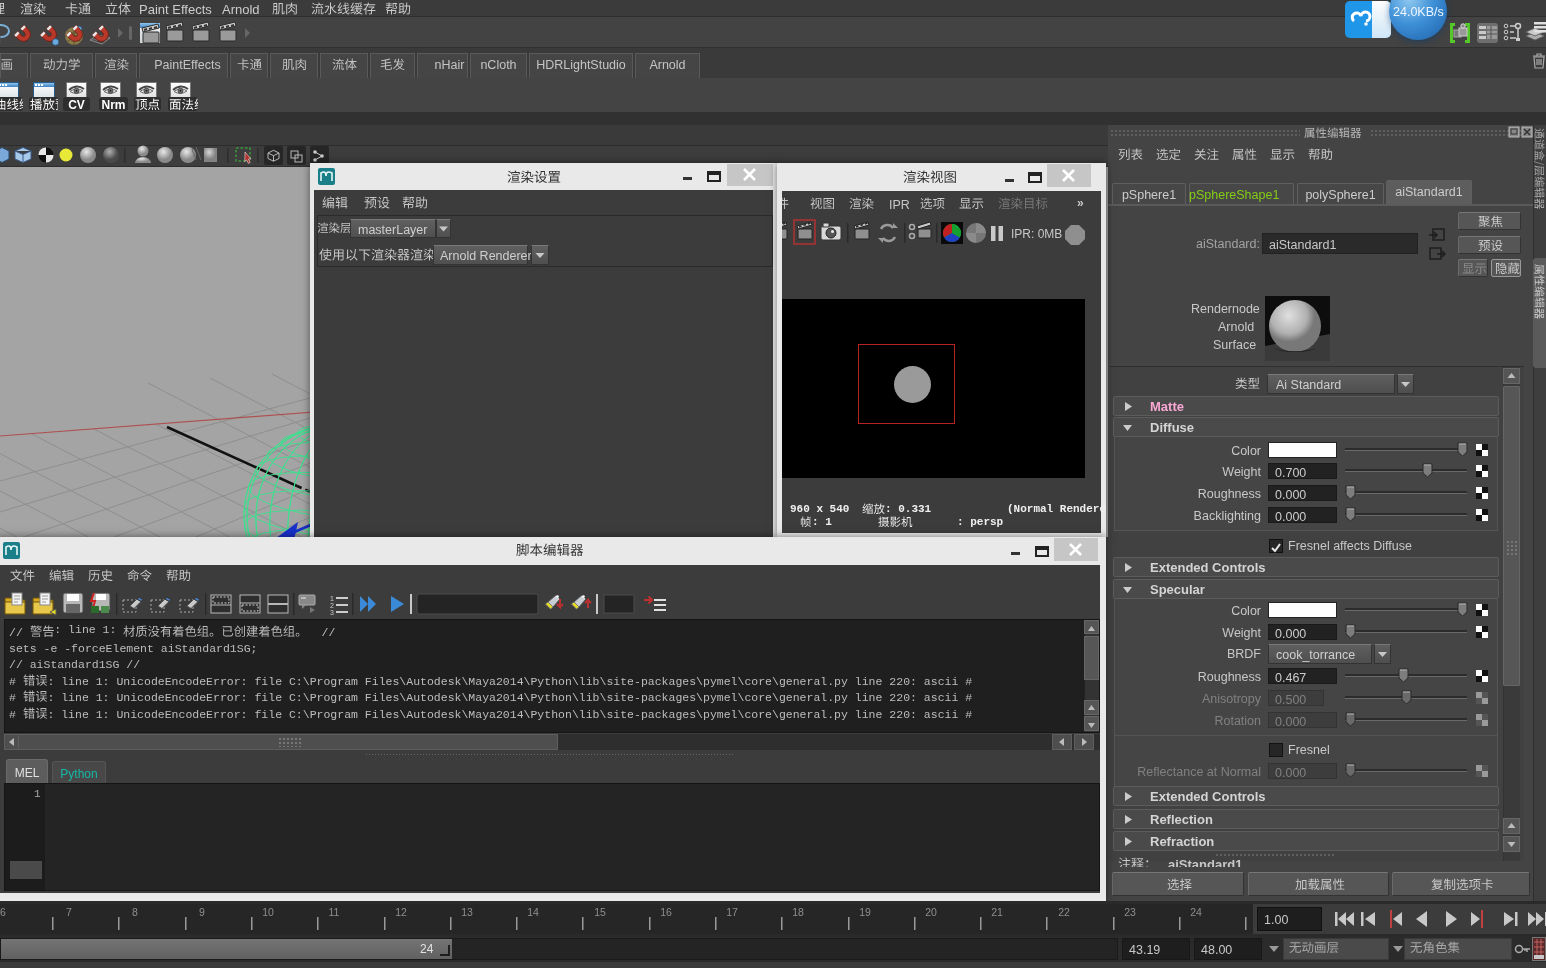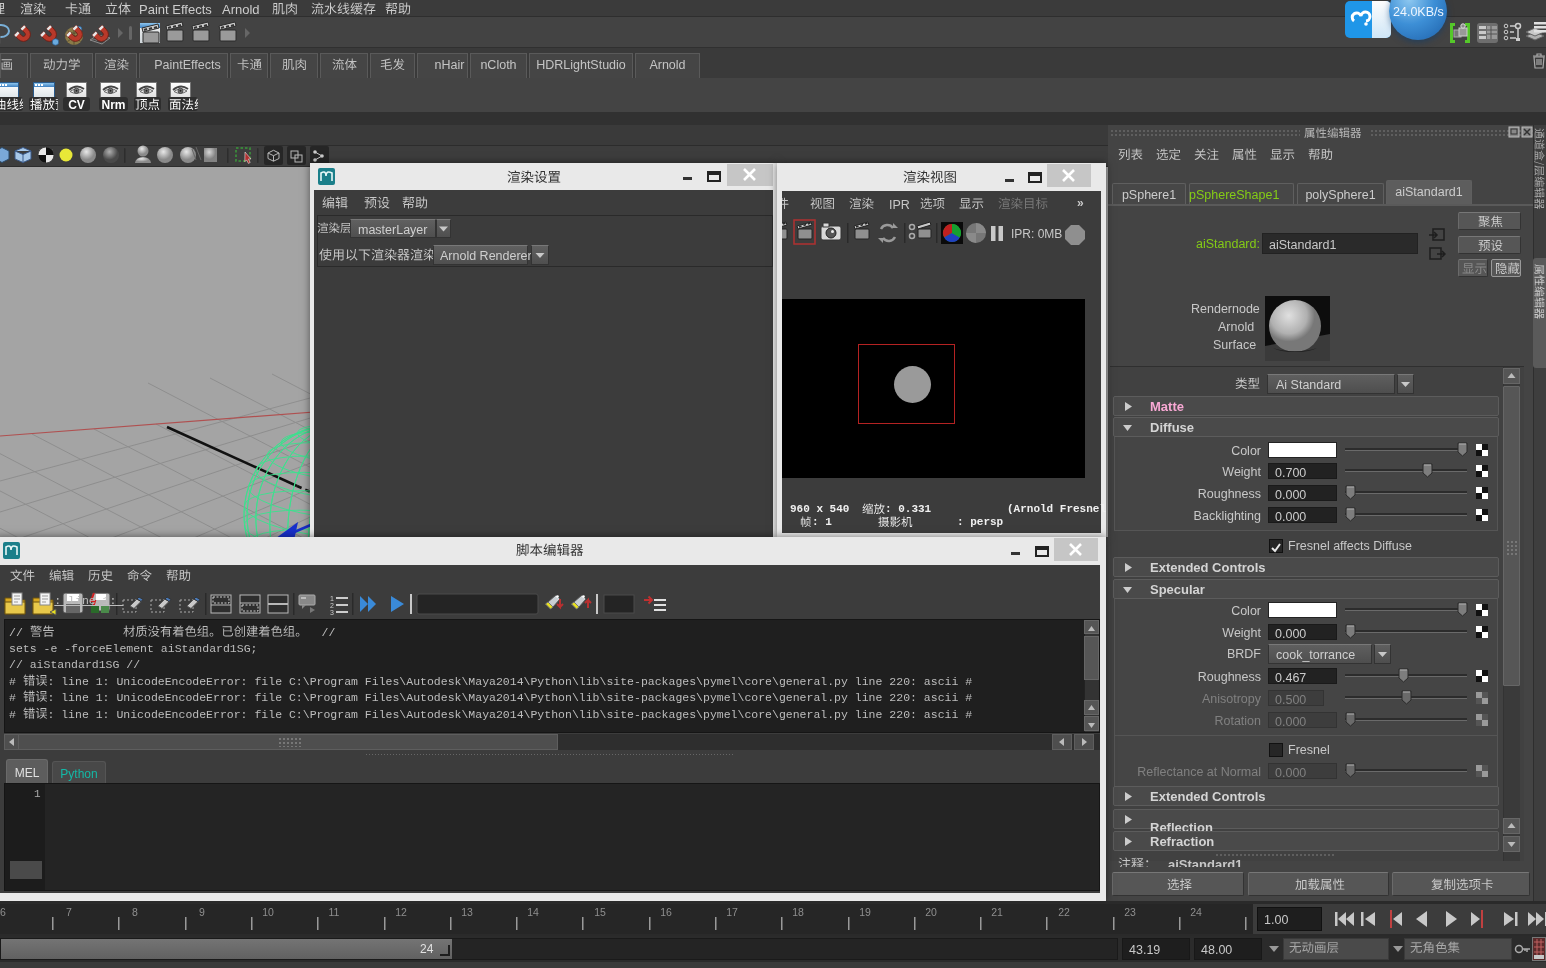--- a/index.html
+++ b/index.html
@@ -476,21 +476,21 @@
     </svg>
 <div style="position:absolute;left:1108.0px;top:204.0px;width:425.0px;height:2.0px;background:#5a5a5a"></div>
 <div style="position:absolute;left:1112.0px;top:183.0px;width:74.0px;height:21.0px;background:#474747;border:1px solid #5f5f5f;border-bottom:none;border-radius:2px 2px 0 0"></div>
 <div style="position:absolute;left:1112.0px;top:188.0px;width:74.0px;height:14.0px;text-align:center;font:12.5px 'Liberation Sans';color:#cccccc;line-height:14px">pSphere1</div>
 <div style="position:absolute;left:1189.0px;top:183.0px;width:105.0px;height:21.0px;background:#474747;border:1px solid #5f5f5f;border-bottom:none;border-radius:2px 2px 0 0"></div>
 <div style="position:absolute;left:1189.0px;top:188.0px;width:91px;height:14.0px;text-align:left;font:12.5px 'Liberation Sans';color:#84cc16;line-height:14px">pSphereShape1</div>
 <div style="position:absolute;left:1297.0px;top:183.0px;width:87.0px;height:21.0px;background:#474747;border:1px solid #5f5f5f;border-bottom:none;border-radius:2px 2px 0 0"></div>
 <div style="position:absolute;left:1297.0px;top:188.0px;width:87.0px;height:14.0px;text-align:center;font:12.5px 'Liberation Sans';color:#cccccc;line-height:14px">polySphere1</div>
 <div style="position:absolute;left:1386.0px;top:180.0px;width:86.0px;height:24.0px;background:#5d5d5d;border:1px solid #5f5f5f;border-bottom:none;border-radius:2px 2px 0 0"></div>
 <div style="position:absolute;left:1386.0px;top:185.0px;width:86.0px;height:14.0px;text-align:center;font:12.5px 'Liberation Sans';color:#cccccc;line-height:14px">aiStandard1</div>
-<span style="position:absolute;left:1196.0px;top:238.0px;font:normal 12.5px 'Liberation Sans',sans-serif;color:#84cc16;line-height:1;white-space:pre;letter-spacing:0;">aiStandard:</span>
+<span style="position:absolute;left:1196.0px;top:238.0px;font:normal 12.5px 'Liberation Sans',sans-serif;color:#a3a3a3;line-height:1;white-space:pre;letter-spacing:0;">aiStandard:</span>
 <div style="position:absolute;left:1262.0px;top:233.0px;width:156.0px;height:21.0px;background:#2a2a2a;border:1px solid #222">
       <span style="position:absolute;left:6px;top:4px;font:12.5px 'Liberation Sans';color:#c8c8c8;white-space:nowrap">aiStandard1</span>
     </div>
 <svg style="position:absolute;left:1428px;top:227px" width="18" height="34" viewBox="0 0 18 34">
       <rect x="5" y="2" width="11" height="11" fill="none" stroke="#1e1e1e" stroke-width="1.5"></rect>
       <path d="M1 8 h8 m-3 -3 l3 3 l-3 3" stroke="#1e1e1e" stroke-width="1.5" fill="none"></path>
       <rect x="2" y="21" width="11" height="11" fill="none" stroke="#1e1e1e" stroke-width="1.5"></rect>
       <path d="M9 27 h8 m-3 -3 l3 3 l-3 3" stroke="#1e1e1e" stroke-width="1.5" fill="none"></path>
     </svg>
 <div style="position:absolute;left:1458.0px;top:212.0px;width:63.0px;height:18.0px;background:#565656;border:1px solid #333;border-top-color:#777;border-left-color:#6a6a6a;border-radius:2px">
@@ -739,21 +739,21 @@
     </svg>
 <div style="position:absolute;left:1113.0px;top:786.0px;width:386.0px;height:20.0px;background:#4a4a4a;border:1px solid #5c5c5c;border-radius:2px"></div>
     <svg style="position:absolute;left:1118px;top:786px" width="20" height="20" viewBox="0 0 20 20">
       <path d="M7 6 l7 4.5 l-7 4.5 Z" fill="#cccccc"></path>
     </svg>
     <span style="position:absolute;left:1150.0px;top:789.5px;font:bold 13.0px 'Liberation Sans',sans-serif;color:#d4d4d4;line-height:1;white-space:pre;letter-spacing:0;">Extended Controls</span>
 <div style="position:absolute;left:1113.0px;top:809.0px;width:386.0px;height:20.0px;background:#4a4a4a;border:1px solid #5c5c5c;border-radius:2px"></div>
     <svg style="position:absolute;left:1118px;top:809px" width="20" height="20" viewBox="0 0 20 20">
       <path d="M7 6 l7 4.5 l-7 4.5 Z" fill="#cccccc"></path>
     </svg>
-    <span style="position:absolute;left:1150.0px;top:812.5px;font:bold 13.0px 'Liberation Sans',sans-serif;color:#d4d4d4;line-height:1;white-space:pre;letter-spacing:0;margin-top:8px;">Reflection</span>
+    <span style="position:absolute;left:1150.0px;top:812.5px;font:bold 13.0px 'Liberation Sans',sans-serif;color:#d4d4d4;line-height:1;white-space:pre;letter-spacing:0;">Reflection</span>
 <div style="position:absolute;left:1113.0px;top:831.0px;width:386.0px;height:20.0px;background:#4a4a4a;border:1px solid #5c5c5c;border-radius:2px"></div>
     <svg style="position:absolute;left:1118px;top:831px" width="20" height="20" viewBox="0 0 20 20">
       <path d="M7 6 l7 4.5 l-7 4.5 Z" fill="#cccccc"></path>
     </svg>
     <span style="position:absolute;left:1150.0px;top:834.5px;font:bold 13.0px 'Liberation Sans',sans-serif;color:#d4d4d4;line-height:1;white-space:pre;letter-spacing:0;">Refraction</span>
 <div style="position:absolute;left:1215.0px;top:852.0px;width:120.0px;height:5.0px;background-image:radial-gradient(#5f5f5f 1px,transparent 1.2px);background-size:4px 4px;background-position:0 1px"></div>
 <div style="position:absolute;left:1110.0px;top:857.0px;width:300.0px;height:10.0px;overflow:hidden">
       <svg style="position:absolute;height:13.0px;width:39.00px;left:8.0px;top:0.0px;" viewBox="0 -176 600 200" fill="#c8c8c8">
         <g transform="scale(1,-1)">
           <path transform="translate(0,0)" d="M19 155C32 149 48 139 57 132L65 145C57 151 40 160 27 166ZM8 99C21 93 37 84 45 78L54 90C45 96 29 105 17 111ZM14 -4 27 -14C39 5 53 30 63 51L52 61C41 38 25 12 14 -4ZM110 164C116 153 123 139 126 131L141 136C138 145 130 159 123 169ZM67 130V116H119V70H74V56H119V5H60V-10H192V5H135V56H180V70H135V116H188V130Z"></path>
@@ -1027,21 +1027,21 @@
 <div style="position:absolute;left:858.0px;top:344.0px;width:97.0px;height:80.0px;border:1px solid #b42222"></div>
 <div style="position:absolute;left:894px;top:366px;width:37px;height:37px;border-radius:50%;background:#9a9a9a"></div>
 <span style="position:absolute;left:790.0px;top:504.0px;font:bold 11.0px 'Liberation Mono',sans-serif;color:#f0f0f0;line-height:1;white-space:pre;letter-spacing:0;">960 x 540</span>
 <svg style="position:absolute;height:11.5px;width:23.00px;left:862.0px;top:503.0px;" viewBox="0 -176 400 200" fill="#f0f0f0">
       <g transform="scale(1,-1)">
         <path transform="translate(0,0)" d="M9 11 12 -4C29 3 51 11 71 19L69 32C46 24 24 15 9 11ZM13 85C15 86 20 87 42 89C34 77 27 66 23 62C18 55 13 50 9 49C11 46 13 39 14 36C17 39 23 41 64 51L63 58V63L34 56C47 74 61 96 72 117L60 124C57 117 53 110 49 103L27 101C39 118 50 140 59 161L45 167C38 143 23 117 19 111C15 104 11 99 8 98C10 94 12 88 13 85ZM94 122C89 101 78 75 63 58C65 56 69 51 71 48C76 53 80 59 84 65V-16H97V89C101 99 105 109 108 119ZM112 81V-16H125V-6H171V-15H184V81H148L154 101H187V113H109V101H139C138 94 136 87 135 81ZM118 164C121 160 124 154 126 149H74V116H88V136H176V119H190V149H141C139 154 134 162 131 169ZM125 32H171V6H125ZM125 44V68H171V44Z"></path>
         <path transform="translate(200,0)" d="M41 165C45 156 50 145 51 137L65 142C63 149 59 160 54 168ZM9 136V122H32V80C32 52 29 20 5 -6C9 -9 14 -13 16 -16C43 13 47 47 47 80V81H74C73 26 71 7 68 2C67 0 65 -1 62 -1C59 -1 51 -1 43 0C45 -4 47 -10 47 -14C56 -14 64 -14 69 -14C74 -13 77 -12 81 -7C86 0 87 22 88 88C89 90 89 95 89 95H47V122H98V136ZM125 117H163C159 91 153 70 143 51C135 70 128 91 124 115ZM122 168C116 134 105 100 89 79C92 76 98 71 101 68C106 75 111 83 115 93C120 72 126 53 135 37C123 20 107 6 86 -3C89 -6 94 -13 95 -16C115 -6 131 7 143 23C153 6 167 -7 184 -16C186 -12 191 -6 194 -3C176 5 163 19 152 36C164 58 172 84 178 117H192V131H129C133 142 135 154 138 166Z"></path>
       </g>
     </svg>
 <span style="position:absolute;left:885.0px;top:504.0px;font:bold 11.0px 'Liberation Mono',sans-serif;color:#f0f0f0;line-height:1;white-space:pre;letter-spacing:0;">: 0.331</span>
-<span style="position:absolute;left:1007.0px;top:504.0px;font:bold 11.0px 'Liberation Mono',sans-serif;color:#f0f0f0;line-height:1;white-space:pre;letter-spacing:0;">(Arnold Fresnel</span>
+<span style="position:absolute;left:1007.0px;top:504.0px;font:bold 11.0px 'Liberation Mono',sans-serif;color:#f0f0f0;line-height:1;white-space:pre;letter-spacing:0;">(Normal Rendere</span>
 <svg style="position:absolute;height:11.5px;width:11.50px;left:800.0px;top:516.0px;" viewBox="0 -176 200 200" fill="#f0f0f0">
       <g transform="scale(1,-1)">
         <path transform="translate(0,0)" d="M141 12C155 4 174 -8 183 -16L191 -6C182 3 163 14 149 21ZM131 91V56C131 36 126 11 78 -4C81 -7 85 -13 87 -16C137 2 145 31 145 56V91ZM97 119V25H110V106H166V25H179V119H144V136H189V150H144V168H130V119ZM15 130V25H27V116H42V-16H55V116H71V42C71 40 71 40 70 40C68 40 64 40 59 40C61 36 63 30 64 27C71 27 75 27 79 29C82 32 83 36 83 42V130H55V168H42V130Z"></path>
       </g>
     </svg>
 <span style="position:absolute;left:812.0px;top:517.0px;font:bold 11.0px 'Liberation Mono',sans-serif;color:#f0f0f0;line-height:1;white-space:pre;letter-spacing:0;">: 1</span>
 <svg style="position:absolute;height:11.5px;width:34.50px;left:878.0px;top:516.0px;" viewBox="0 -176 600 200" fill="#f0f0f0">
       <g transform="scale(1,-1)">
         <path transform="translate(0,0)" d="M32 168V132H9V118H32V75C22 72 13 69 7 67L11 52L32 60V2C32 -1 31 -1 29 -2C26 -2 19 -2 12 -2C14 -6 15 -12 16 -15C27 -15 35 -15 39 -13C44 -10 46 -6 46 2V66L64 73L62 85L46 80V118H64V132H46V168ZM158 148V135H94V148ZM67 86 69 74C93 75 125 76 158 78V69H171V79L191 80L191 91L171 90V148H189V159H65V148H80V86ZM158 125V111H94V125ZM158 102V89L94 87V102ZM61 36C69 31 77 26 85 20C75 9 63 0 52 -5C54 -8 58 -13 60 -16C72 -10 84 0 95 11C100 7 105 2 109 -2L118 7C114 11 108 16 102 21C110 32 116 46 121 61L112 64L110 63H62V51H104C101 43 97 36 92 29C85 34 77 40 70 44ZM171 51C167 41 161 31 154 23C147 32 142 41 139 51ZM122 64V51H127C131 38 137 25 145 15C134 6 122 -1 109 -5C112 -8 115 -13 117 -16C130 -11 142 -4 153 5C162 -4 172 -11 184 -16C186 -12 190 -7 193 -5C181 0 171 6 162 14C173 27 182 42 187 61L179 64L177 64Z"></path>
         <path transform="translate(200,0)" d="M168 164C157 148 136 131 118 121C122 118 127 114 129 111C148 122 169 140 182 158ZM175 110C162 93 139 75 119 65C122 62 127 57 129 54C150 66 174 85 188 104ZM179 52C165 29 139 8 113 -3C116 -6 120 -11 123 -15C151 -1 177 21 192 47ZM37 61H95V44H37ZM83 24C90 15 98 2 102 -6L113 0C109 8 101 20 94 29ZM36 129H97V117H36ZM36 151H97V139H36ZM22 161V106H112V161ZM31 29C26 18 19 8 11 0C14 -2 19 -6 22 -8C30 0 38 13 44 25ZM54 103C56 100 57 97 59 94H12V81H119V94H75C73 98 70 102 68 106ZM23 71V33H58V0C58 -2 58 -2 56 -2C53 -3 47 -3 38 -2C40 -6 42 -11 43 -15C54 -15 62 -15 67 -13C72 -11 73 -7 73 0V33H109V71Z"></path>
@@ -1203,21 +1203,21 @@
       </g>
     </svg>
 <div style="position:absolute;left:4.0px;top:619.0px;width:1096.0px;height:114.0px;background:#1f1f1f;border:1px solid #151515"></div>
 <span style="position:absolute;left:9.0px;top:626.5px;font:normal 11.5px 'Liberation Mono',sans-serif;color:#bdbdbd;line-height:1;white-space:pre;letter-spacing:0;">// </span>
     <svg style="position:absolute;height:12.3px;width:24.60px;left:29.7px;top:625.0px;" viewBox="0 -176 400 200" fill="#bdbdbd">
       <g transform="scale(1,-1)">
         <path transform="translate(0,0)" d="M38 39V30H162V39ZM38 56V48H162V56ZM37 21V-16H51V-10H149V-16H164V21ZM51 -1V12H149V-1ZM88 86C90 83 92 79 94 75H14V65H186V75H110C108 80 104 85 102 89ZM30 144C26 134 18 123 7 115C9 113 14 109 15 107C18 109 21 111 23 114V86H34V92H65C66 89 66 86 67 84C72 84 78 84 81 84C85 84 88 85 90 88C94 92 95 103 97 131C97 133 97 136 97 136H39L42 142L40 142H47V149H70V142H83V149H106V159H83V168H70V159H47V168H34V159H11V149H34V143ZM127 168C122 151 111 135 98 125C101 123 106 119 108 117C113 121 117 125 121 131C125 123 131 115 137 109C128 103 117 98 105 95C107 92 111 87 112 84C125 88 137 94 146 101C157 92 170 86 184 82C185 85 189 90 192 93C179 96 166 102 156 109C165 117 172 128 176 141H190V151H134C136 156 138 161 140 165ZM162 141C159 131 153 123 147 117C139 124 133 132 129 141ZM84 127C82 106 81 98 79 95C78 94 77 94 75 94L70 94V120H30L34 127ZM34 112H59V100H34Z"></path>
         <path transform="translate(200,0)" d="M50 166C42 144 29 121 15 106C18 105 25 101 28 98C35 106 41 115 47 125H97V94H12V80H188V94H112V125H174V139H112V168H97V139H55C58 147 62 155 65 163ZM37 60V-18H52V-6H150V-17H165V60ZM52 8V46H150V8Z"></path>
       </g>
     </svg>
-    <span style="position:absolute;left:54.3px;top:595px;font:normal 11.5px 'Liberation Mono',sans-serif;color:#bdbdbd;line-height:1;white-space:pre;letter-spacing:0;text-decoration:underline;">: line 1: </span>
+    <span style="position:absolute;left:54.3px;top:624px;font:normal 11.5px 'Liberation Mono',sans-serif;color:#bdbdbd;line-height:1;white-space:pre;letter-spacing:0;">: line 1: </span>
     <svg style="position:absolute;height:12.3px;width:184.50px;left:123.3px;top:625.0px;" viewBox="0 -176 3000 200" fill="#bdbdbd">
       <g transform="scale(1,-1)">
         <path transform="translate(0,0)" d="M155 168V125H95V111H150C135 79 109 45 84 28C87 25 92 20 94 16C117 33 139 61 155 90V4C155 1 154 0 150 0C147 -1 134 -1 121 0C123 -5 125 -12 126 -16C143 -16 155 -15 162 -13C168 -10 171 -6 171 5V111H192V125H171V168ZM45 168V125H12V111H43C36 83 20 52 5 35C8 31 12 25 14 21C25 35 37 57 45 81V-16H60V87C69 77 79 62 84 55L93 68C88 74 68 98 60 105V111H88V125H60V168Z"></path>
         <path transform="translate(200,0)" d="M119 14C139 6 164 -6 178 -15L189 -5C175 3 149 15 129 23ZM108 70V52C108 36 104 12 42 -4C46 -7 50 -13 52 -16C117 3 124 31 124 51V70ZM58 92V23H73V78H159V22H175V92H117L120 112H190V125H122L124 147C144 149 163 152 178 155L166 167C135 160 76 155 28 153V97C28 67 26 24 7 -6C11 -7 18 -11 20 -14C40 18 43 65 43 97V112H105L103 92ZM106 125H43V141C64 142 86 143 108 145Z"></path>
         <path transform="translate(400,0)" d="M17 155C29 148 45 138 53 131L62 144C53 150 37 159 25 165ZM7 100C19 94 36 85 44 79L52 91C44 97 27 106 15 111ZM13 -3 26 -13C37 5 50 31 60 52L49 61C38 38 23 12 13 -3ZM89 161V138C89 123 85 106 58 94C61 91 66 86 68 82C97 97 104 119 104 138V147H143V117C143 100 146 94 161 94C164 94 176 94 179 94C184 94 189 95 191 96C191 99 190 106 190 110C187 109 182 109 179 109C176 109 165 109 162 109C158 109 158 111 158 117V161ZM157 66C149 50 138 38 124 27C110 38 99 51 92 66ZM68 80V66H81L77 64C85 46 97 31 111 19C94 9 74 2 53 -2C56 -6 59 -12 61 -16C83 -11 105 -3 123 9C140 -3 160 -11 183 -16C185 -12 190 -6 193 -2C172 2 153 9 137 19C155 33 169 52 178 76L168 80L165 80Z"></path>
         <path transform="translate(600,0)" d="M78 168C76 159 73 151 69 142H13V128H63C50 102 32 77 8 61C11 58 16 53 18 49C30 58 41 69 51 81V-16H66V24H150V3C150 0 149 -1 145 -1C141 -1 129 -2 116 -1C118 -5 120 -11 121 -15C138 -15 149 -15 156 -13C162 -11 164 -6 164 3V105H67C72 112 76 120 79 128H188V142H85C88 149 91 157 93 164ZM66 58H150V37H66ZM66 71V91H150V71Z"></path>
         <path transform="translate(800,0)" d="M69 36H153V25H69ZM69 46V58H153V46ZM69 15H153V3H69ZM13 94V81H60C45 59 27 41 6 28C9 26 15 20 18 17C31 26 43 37 54 49V-16H69V-9H153V-16H168V69H69L77 81H187V94H84C86 98 89 103 91 107H169V119H96L101 133H178V145H139C143 151 148 157 153 164L137 169C133 162 127 152 122 145H71L78 148C75 154 69 163 63 169L49 164C54 158 59 151 62 145H22V133H85C84 128 82 123 80 119H31V107H75C72 103 70 98 67 94Z"></path>
         <path transform="translate(1000,0)" d="M95 98V64H49V98ZM109 98H157V64H109ZM120 137C114 129 106 119 99 113H46C54 120 61 128 67 137ZM71 169C57 142 32 117 8 102C11 99 15 91 16 88C22 92 28 97 34 102V16C34 -7 44 -13 76 -13C83 -13 145 -13 153 -13C183 -13 189 -4 193 28C188 28 182 31 178 33C176 7 173 1 153 1C139 1 85 1 75 1C53 1 49 4 49 16V49H157V40H172V113H117C126 122 136 134 142 144L133 151L130 150H77C79 155 82 159 84 164Z"></path>
         <path transform="translate(1200,0)" d="M10 12 13 -3C31 2 56 8 80 15L79 27C53 21 27 15 10 12ZM96 158V2H76V-12H192V2H174V158ZM111 2V41H160V2ZM111 93H160V55H111ZM111 107V144H160V107ZM13 85C16 86 21 87 48 91C39 78 30 67 26 63C19 56 14 51 10 50C12 46 14 39 15 36C19 39 26 41 80 52C80 55 80 60 80 64L36 56C53 74 69 96 83 118L71 126C67 118 62 111 58 104L29 101C41 118 54 140 64 162L50 168C41 144 25 118 20 111C16 104 12 99 8 99C10 95 12 88 13 85Z"></path>
         <path transform="translate(1400,0)" d="M39 49C22 49 8 35 8 18C8 1 22 -12 39 -12C56 -12 69 1 69 18C69 35 56 49 39 49ZM39 -2C28 -2 19 7 19 18C19 29 28 39 39 39C50 39 59 29 59 18C59 7 50 -2 39 -2Z"></path>

